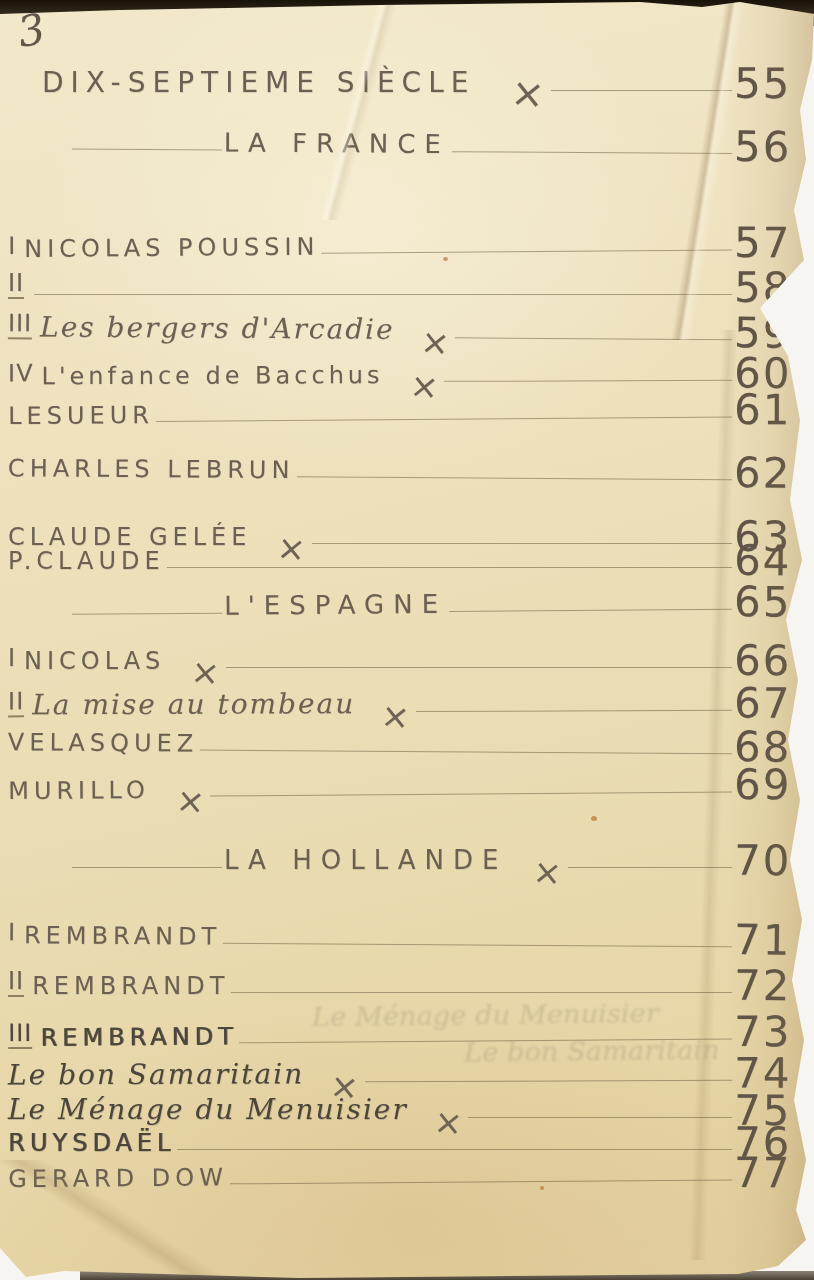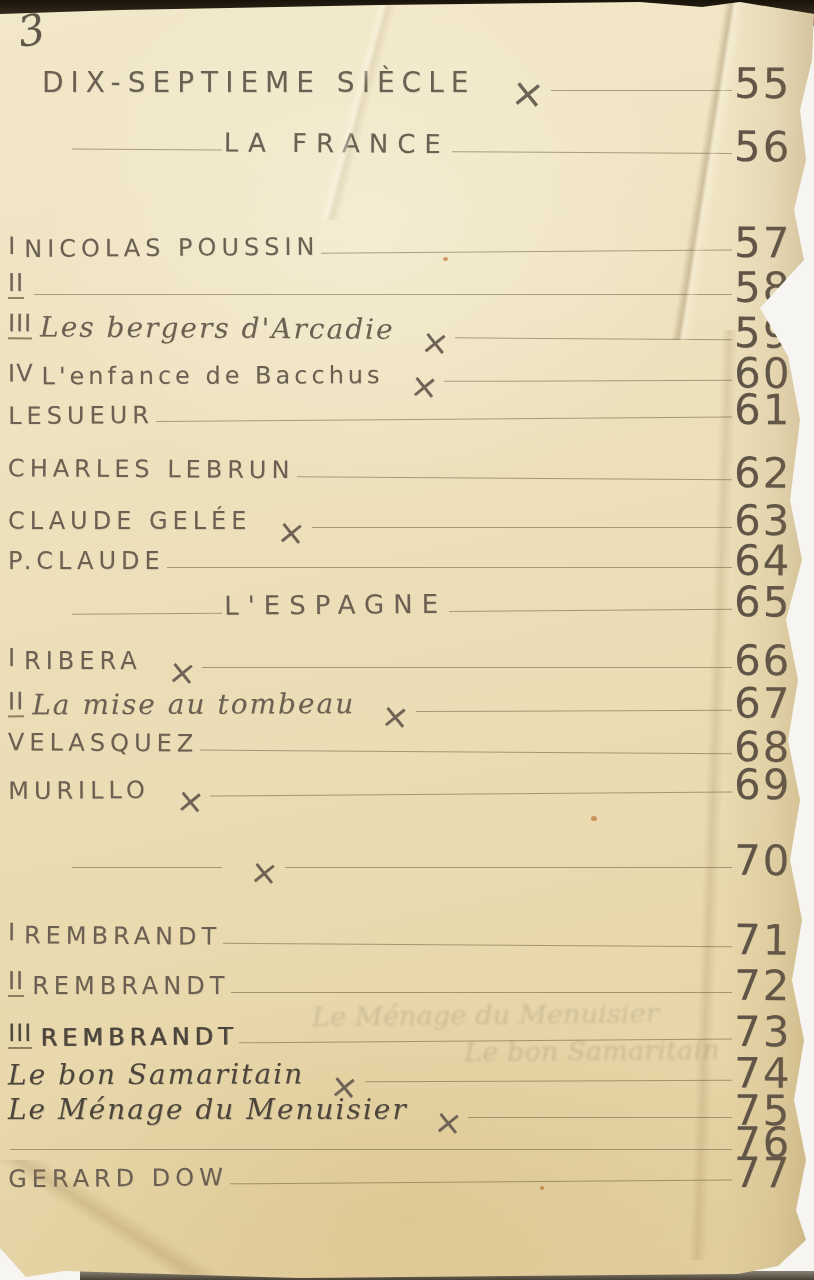--- a/index.html
+++ b/index.html
@@ -150,21 +150,21 @@
       <span class="rule"></span>
       <span class="num">61</span>
     </div>
 
     <div class="row" style="top:434px">
       <span class="text caps">CHARLES LEBRUN</span>
       <span class="rule"></span>
       <span class="num">62</span>
     </div>
 
-    <div class="row" style="top:484px">
+    <div class="row" style="top:500px">
       <span class="text caps">CLAUDE GELÉE</span>
       <span class="mark">×</span>
       <span class="rule"></span>
       <span class="num">63</span>
     </div>
 
     <div class="row" style="top:524px">
       <span class="text caps">P.CLAUDE</span>
       <span class="rule"></span>
       <span class="num">64</span>
@@ -172,21 +172,21 @@
 
     <div class="row section-row" style="top:568px">
       <span class="rule pre"></span>
       <span class="text caps">L'ESPAGNE</span>
       <span class="rule"></span>
       <span class="num">65</span>
     </div>
 
     <div class="row" style="top:624px">
       <span class="prefix">I</span>
-      <span class="text caps">RIBERA</span>
+      <span class="text caps">NICOLAS</span>
       <span class="mark">×</span>
       <span class="rule"></span>
       <span class="num">66</span>
     </div>
 
     <div class="row" style="top:668px">
       <span class="prefix u">II</span>
       <span class="text cursive">La mise au tombeau</span>
       <span class="mark">×</span>
       <span class="rule"></span>
@@ -201,20 +201,21 @@
 
     <div class="row" style="top:751px">
       <span class="text caps">MURILLO</span>
       <span class="mark">×</span>
       <span class="rule"></span>
       <span class="num">69</span>
     </div>
 
     <div class="row section-row" style="top:824px">
       <span class="rule pre"></span>
+      <span class="text caps">LA HOLLANDE</span>
       <span class="mark">×</span>
       <span class="rule"></span>
       <span class="num">70</span>
     </div>
 
     <div class="row" style="top:901px">
       <span class="prefix">I</span>
       <span class="text caps">REMBRANDT</span>
       <span class="rule"></span>
       <span class="num">71</span>
@@ -242,20 +243,21 @@
     </div>
 
     <div class="row dark" style="top:1074px">
       <span class="text cursive">Le Ménage du Menuisier</span>
       <span class="mark">×</span>
       <span class="rule"></span>
       <span class="num">75</span>
     </div>
 
     <div class="row dark bold" style="top:1106px">
+      <span class="text caps">RUYSDAËL</span>
       <span class="rule"></span>
       <span class="num">76</span>
     </div>
 
     <div class="row" style="top:1139px">
       <span class="text caps">GERARD DOW</span>
       <span class="rule"></span>
       <span class="num">77</span>
     </div>
 

